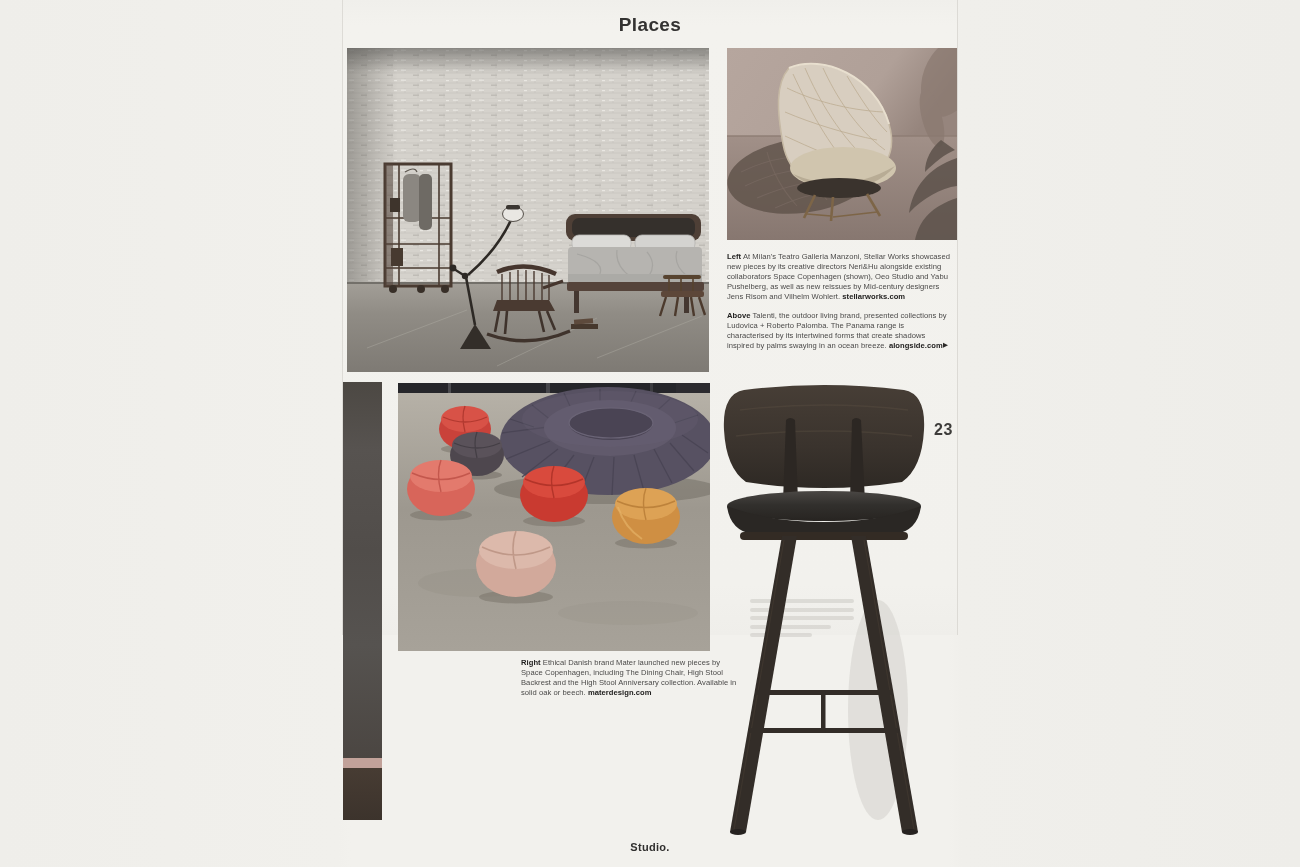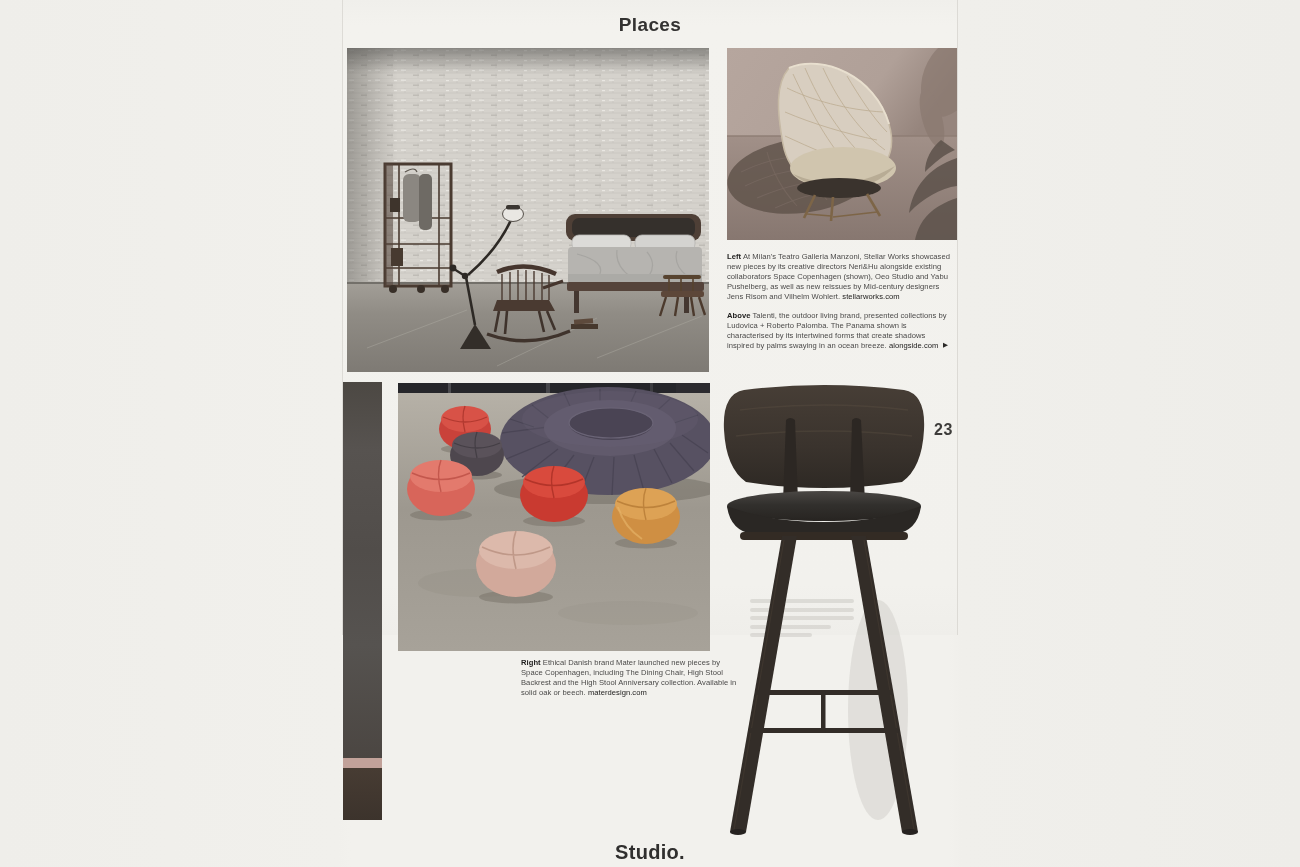--- a/index.html
+++ b/index.html
@@ -5,38 +5,38 @@
   html,body{margin:0;padding:0;background:#e9e8e4;}
   .stage{position:relative;width:1300px;height:867px;margin:0 auto;overflow:hidden;
          background:linear-gradient(90deg,#efeeea 0%,#f1f0ec 26%,#f2f1ed 27%,#f2f1ed 73%,#f0efeb 74%,#eeede9 100%);
          font-family:"Liberation Sans",sans-serif;}
   .page{position:absolute;left:343px;top:0;width:614px;height:635px;
         background:linear-gradient(180deg,#f0efeb 0%,#f3f2ee 4%,#f2f1ed 92%,#efeeea 100%);
         box-shadow:-1px 0 0 #dddbd6, 1px 0 0 #dcdad5;}
   .page-title{position:absolute;left:0;top:14px;width:100%;text-align:center;
         font-size:19px;font-weight:bold;letter-spacing:.4px;color:#333231;}
   .page-footer{position:absolute;left:0;top:841px;width:100%;text-align:center;
-        font-size:20px;font-weight:bold;letter-spacing:.3px;color:#302f2e;}
+        font-size:11px;font-weight:bold;letter-spacing:.3px;color:#302f2e;}
   .page-number{position:absolute;left:591px;top:421px;font-size:16px;font-weight:bold;color:#3d3c3a;letter-spacing:.5px;}
   .photo{position:absolute;overflow:hidden;}
   .photo svg{display:block;width:100%;height:100%;}
   .ph-bedroom{left:4px;top:48px;width:362px;height:324px;}
   .ph-chair{left:384px;top:48px;width:230px;height:192px;}
   .ph-poufs{left:55px;top:383px;width:312px;height:268px;}
   .ph-stool{left:357px;top:380px;width:248px;height:462px;}
   .ph-sliver{left:0;top:382px;width:39px;height:438px;}
   .sliver-main{position:absolute;left:0;top:0;width:100%;height:376px;
         background:linear-gradient(180deg,#4c4843 0%,#575350 18%,#514d4a 45%,#565350 70%,#4b4642 100%);}
   .sliver-band{position:absolute;left:0;top:376px;width:100%;height:10px;background:#c2a29a;}
   .sliver-foot{position:absolute;left:0;top:386px;width:100%;height:52px;
         background:linear-gradient(180deg,#473c33 0%,#3c332c 100%);}
   .caption{position:absolute;font-size:7.6px;line-height:10px;color:#4a4948;letter-spacing:.05px;}
   .caption p{margin:0 0 9px 0;}
   .caption b{color:#222120;font-weight:bold;}
-  .caption .url{color:#222120;font-weight:normal;}
+  .caption .url{color:#222120;font-weight:bold;}
   .cap-right{left:384px;top:252px;width:223px;}
   .cap-bottom{left:178px;top:658px;width:218px;}
   .p-rel{position:relative;}
   .arrow{position:absolute;right:2px;bottom:1px;font-size:6.5px;color:#2a2927;}
   .bleed{position:absolute;left:407px;top:599px;width:104px;height:44px;opacity:.35;}
   .bleed div{height:4px;margin-bottom:4.5px;background:#b8b5af;border-radius:2px;}
 </style>
 </head>
 <body>
 
@@ -185,21 +185,21 @@
         <g fill="#5f544d" opacity="0.88">
           <path d="M230 110 C200 120 186 140 182 165 C196 150 214 140 230 138 Z"></path>
           <path d="M230 150 C205 158 192 172 188 192 L230 192 Z"></path>
           <path d="M214 92 C204 100 198 112 198 124 C208 114 218 106 228 102 Z"></path>
         </g>
       </svg>
     </div>
 
     <div class="caption cap-right">
       <p><b>Left</b> <span>At Milan's Teatro Galleria Manzoni, Stellar Works showcased new pieces by its creative directors Neri&amp;Hu alongside existing collaborators Space Copenhagen (shown), Oeo Studio and Yabu Pushelberg, as well as new reissues by Mid-century designers Jens Risom and Vilhelm Wohlert.</span> <b class="url">stellarworks.com</b></p>
-      <p class="p-rel"><b>Above</b> <span>Talenti, the outdoor living brand, presented collections by Ludovica + Roberto Palomba. The Panama shown is characterised by its intertwined forms that create shadows inspired by palms swaying in an ocean breeze.</span> <b class="url">alongside.com</b><span class="arrow">▶</span></p>
+      <p class="p-rel"><b>Above</b> <span>Talenti, the outdoor living brand, presented collections by Ludovica + Roberto Palomba. The Panama range is characterised by its intertwined forms that create shadows inspired by palms swaying in an ocean breeze.</span> <b class="url">alongside.com</b><span class="arrow">▶</span></p>
     </div>
 
     <div class="page-number">23</div>
 
     <div class="photo ph-sliver">
       <div class="sliver-main"></div>
       <div class="sliver-band"></div>
       <div class="sliver-foot"></div>
     </div>
 

